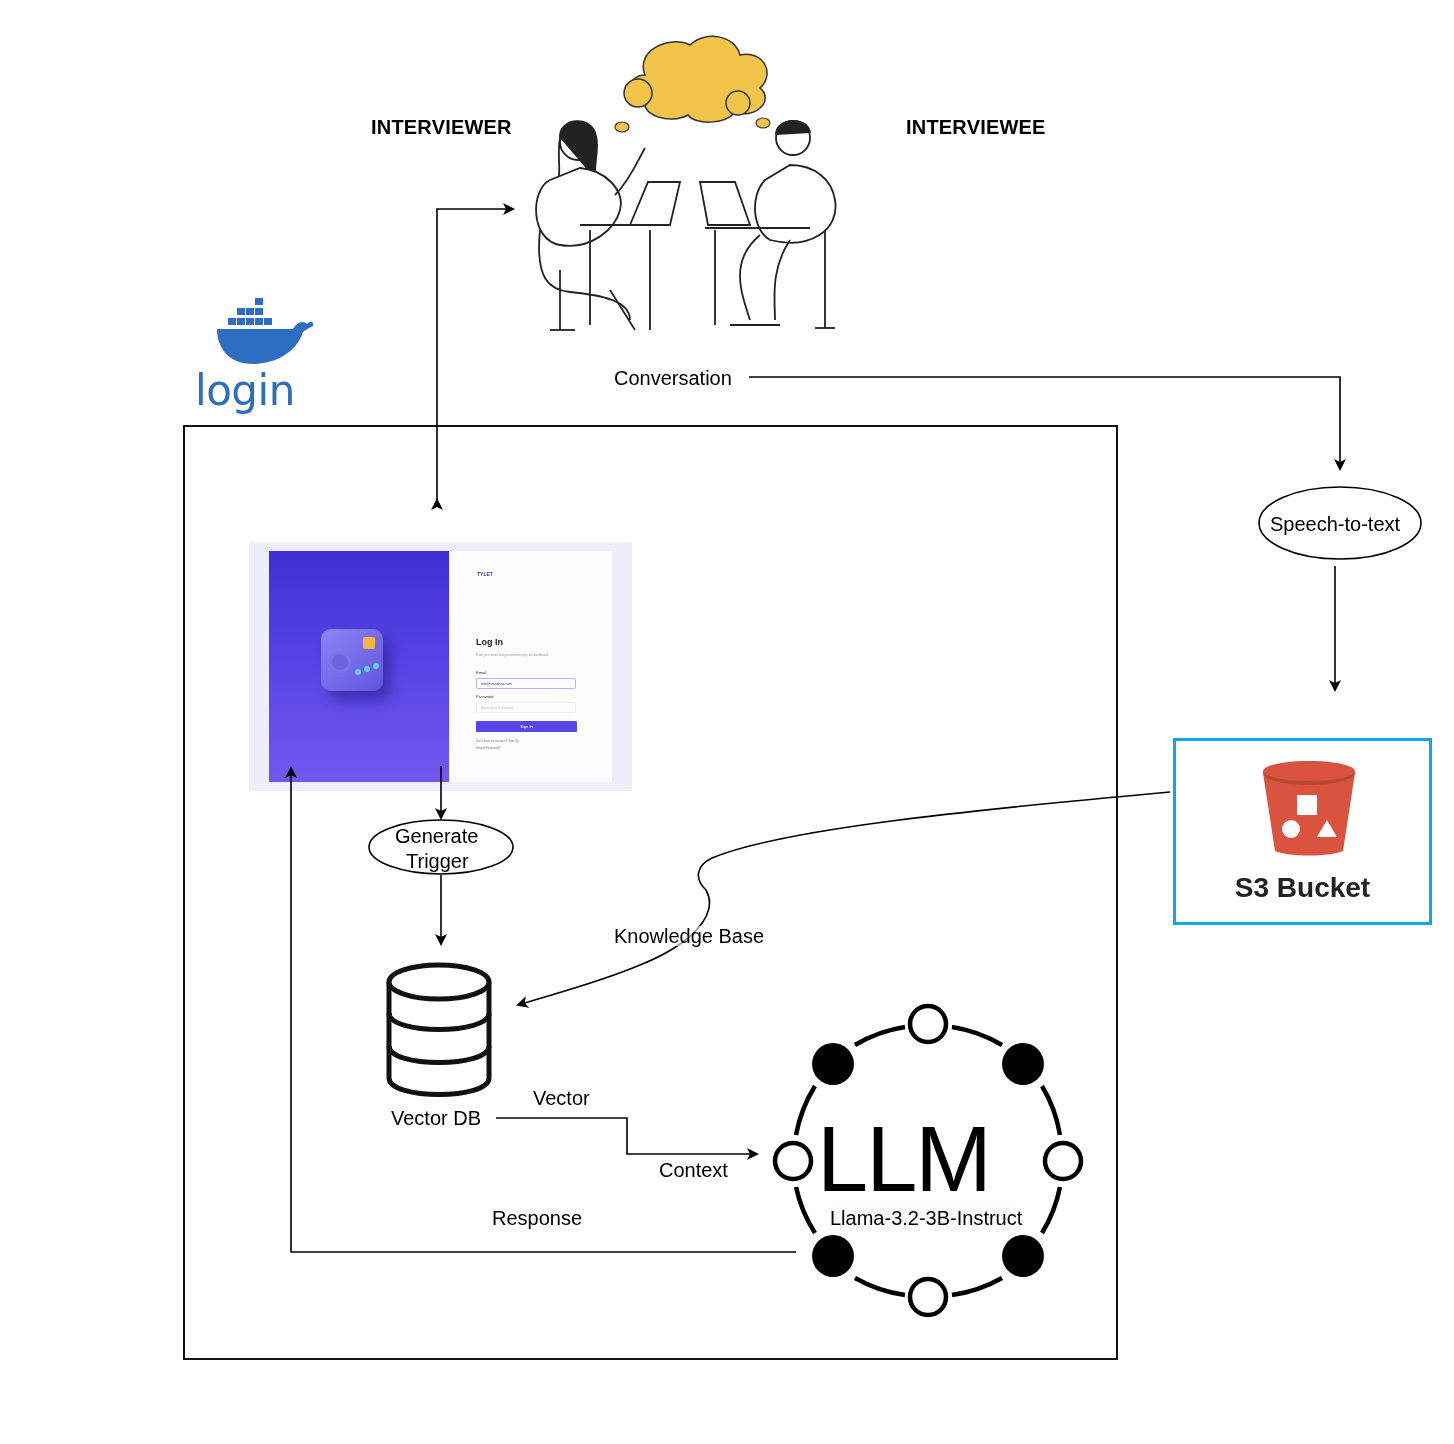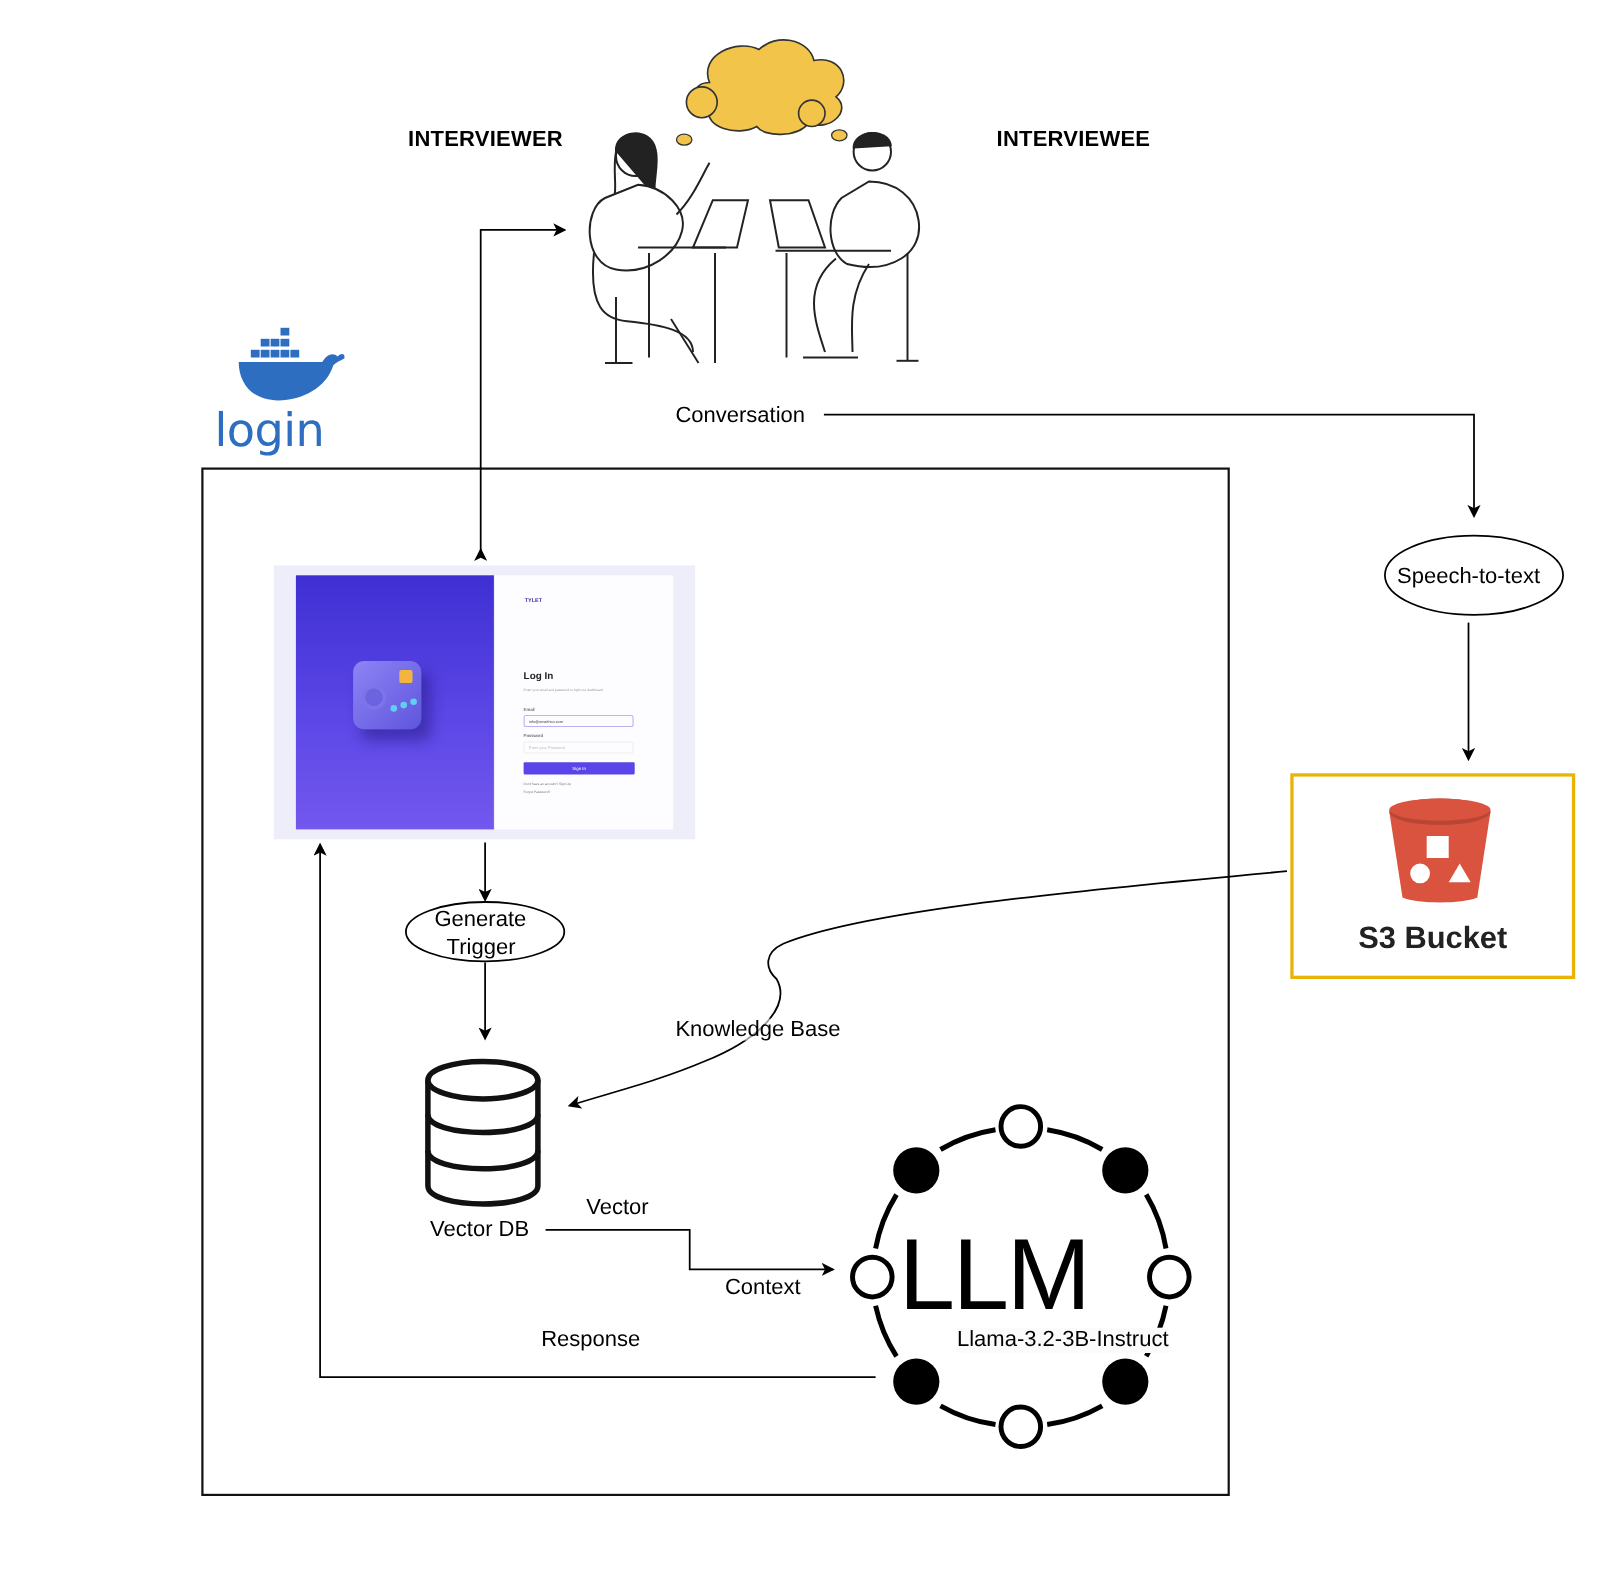--- a/index.html
+++ b/index.html
@@ -4,40 +4,40 @@
 <style>
   html, body { margin: 0; padding: 0; background: #ffffff; }
   body { width: 1454px; height: 1444px; position: relative; overflow: hidden; font-family: "Liberation Sans", sans-serif; color: #000; }
   .abs { position: absolute; }
   .lbl { position: absolute; font-size: 20px; white-space: nowrap; background: #ffffff; line-height: 1; }
   .heading { position: absolute; font-size: 20px; font-weight: bold; white-space: nowrap; letter-spacing: 0.2px; }
   svg.overlay { position: absolute; left: 0; top: 0; }
   .docker-text { position: absolute; left: 195px; top: 366px; font-size: 42px; color: #2d6ec0; font-family: "DejaVu Sans", sans-serif; letter-spacing: -0.5px; }
   .container-box { position: absolute; left: 183px; top: 425px; width: 935px; height: 935px; border: 2px solid #111; box-sizing: border-box; }
   
-  .shot { position: absolute; left: 249px; top: 514px; width: 383px; height: 249px; background: #eeeefb; }
+  .shot { position: absolute; left: 249px; top: 542px; width: 383px; height: 249px; background: #eeeefb; }
   .shot-hero { position: absolute; left: 20px; top: 9px; width: 180px; height: 231px; background: linear-gradient(180deg, #3f2fd3 0%, #5b46e6 55%, #7358ee 100%); }
   .shot-form { position: absolute; left: 201px; top: 9px; width: 162px; height: 231px; background: #fdfdff; }
   .brand { position: absolute; left: 27px; top: 20px; font-size: 5px; font-weight: bold; color: #3a30a8; }
   .login-title { position: absolute; left: 26px; top: 86px; font-size: 9px; font-weight: bold; color: #222; }
   .login-sub { position: absolute; left: 26px; top: 102px; font-size: 3px; color: #999; }
   .field-lbl { position: absolute; left: 26px; font-size: 4px; color: #333; }
   .field { position: absolute; left: 26px; width: 100px; height: 11px; border: 1px solid #b9b2f2; border-radius: 2px; font-size: 3.5px; color: #444; box-sizing: border-box; padding: 3px 4px; }
   .field.pw { border-color: #eee; color: #bbb; }
   .signin { position: absolute; left: 26px; top: 170px; width: 101px; height: 11px; background: #5a46e8; color: #fff; font-size: 4px; text-align: center; line-height: 11px; border-radius: 1px; }
   .small-link { position: absolute; left: 26px; font-size: 3px; color: #777; }
   .cube { position: absolute; left: 52px; top: 78px; width: 62px; height: 62px; border-radius: 10px; background: linear-gradient(135deg,#8d84f5,#5f55dd); box-shadow: 8px 10px 12px rgba(30,20,120,0.45); }
   .cube-dot { position: absolute; width: 6px; height: 6px; border-radius: 50%; background: #5fd0f0; }
   .cube-key { position: absolute; left: 42px; top: 8px; width: 12px; height: 12px; background: #f2b63e; border-radius: 2px; }
   .cube-ring { position: absolute; left: 8px; top: 22px; width: 16px; height: 16px; border-radius: 50%; border: 3px solid #7d74ea; background: #6c63e0; }
   
-  .s3-box { position: absolute; left: 1173px; top: 703px; width: 259px; height: 187px; border: 3px solid #eab308; box-sizing: border-box; background: #fff; }
+  .s3-box { position: absolute; left: 1173px; top: 738px; width: 259px; height: 187px; border: 3px solid #0ea5e9; box-sizing: border-box; background: #fff; }
   .s3-label { position: absolute; left: 0; width: 100%; top: 131px; text-align: center; font-size: 28px; font-weight: bold; color: #222; }
   .llm-big { position: absolute; left: 817px; top: 1113px; font-size: 92px; line-height: 1; letter-spacing: -2px; font-family: "Liberation Sans", sans-serif; }
-  .llm-sub { position: absolute; left: 830px; top: 1207px; font-size: 20px; background: #fbfbfb; white-space: nowrap; margin-left: 40px; }
+  .llm-sub { position: absolute; left: 830px; top: 1207px; font-size: 20px; background: #fbfbfb; white-space: nowrap; }
 </style>
 </head>
 <body>
 
 <div class="heading" style="left:371px; top:116px;text-align:center;">INTERVIEWER</div>
 <div class="heading" style="left:906px; top:116px;">INTERVIEWEE</div>
 
 <svg class="abs" style="left:520px; top:30px;" width="330" height="310" viewBox="0 0 330 310">
   <g>
     <path d="M125,45 C115,20 150,5 170,15 C185,0 215,5 220,25 C245,20 255,45 240,58 C255,70 235,90 215,82 C205,95 175,95 168,85 C150,95 120,85 125,70 C105,65 108,45 125,45 Z" fill="#f2c54a" stroke="#333" stroke-width="1.5"></path>

